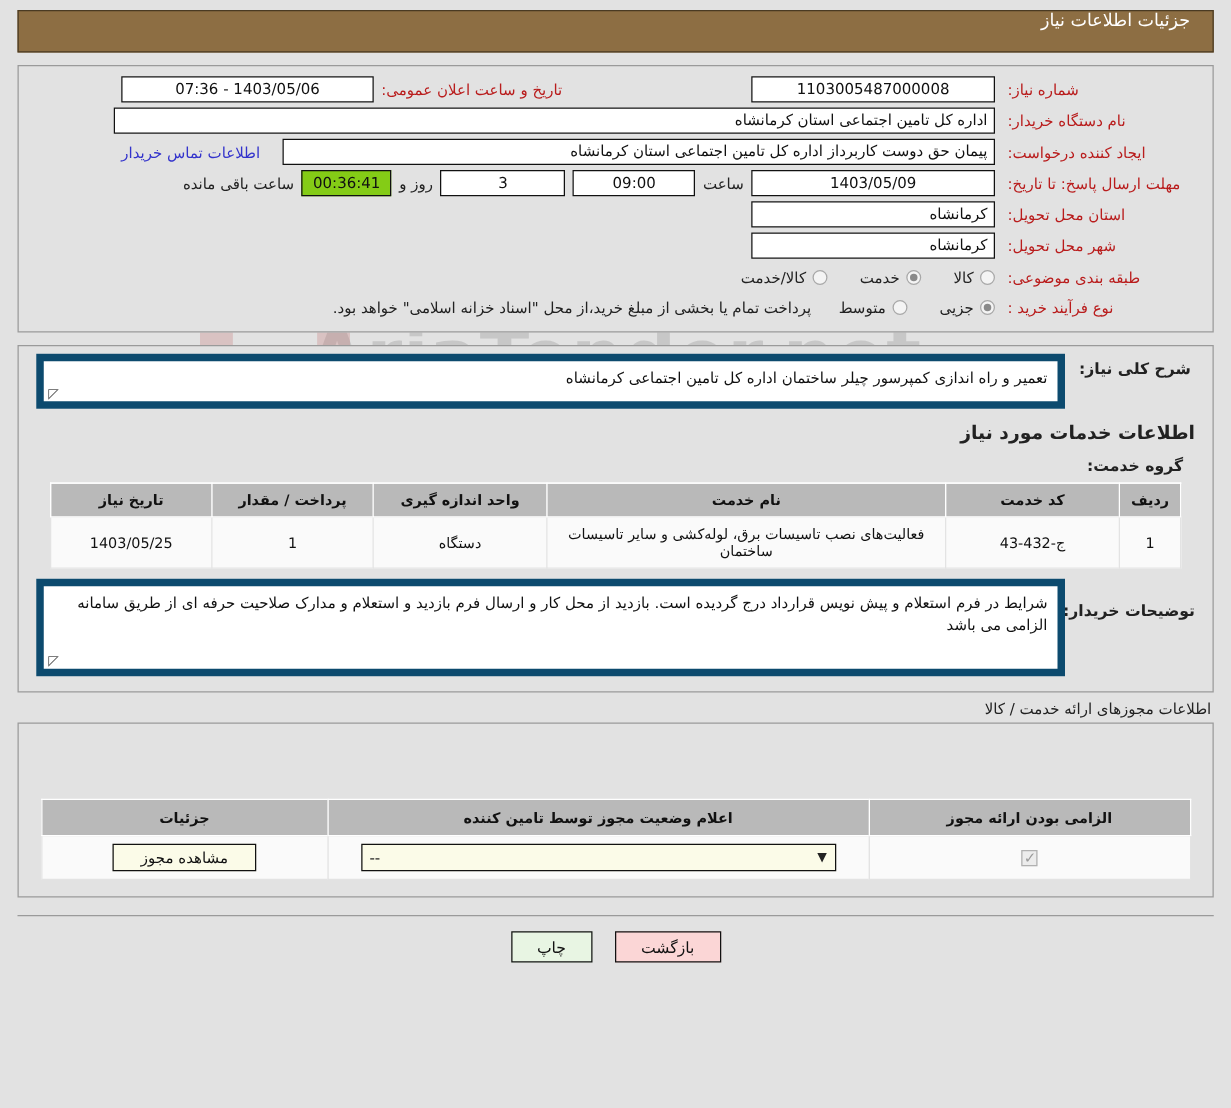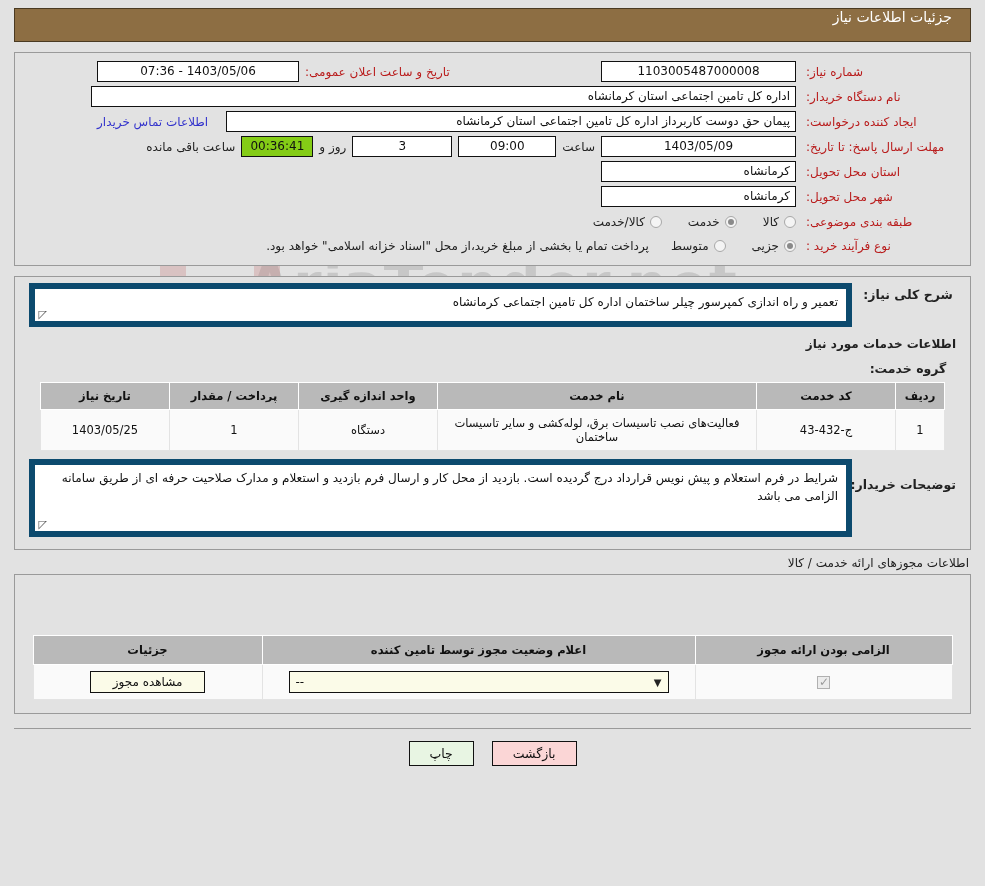--- a/index.html
+++ b/index.html
@@ -173,21 +173,21 @@
   .textarea .grip {
     position: absolute;
     left: 2px; bottom: 1px;
     width: 10px; height: 10px;
     color: #555;
     font-size: 11px;
     line-height: 10px;
   }
   .sec-head {
     font-weight: bold;
-    font-size: 12px;
+    font-size: 15px;
     padding: 10px 14px 4px 14px;
     text-align: right;
   }
 
   
   table.grid {
     border-collapse: collapse;
     width: 905px;
     margin: 6px auto 0 auto;
     font-size: 11.5px;

